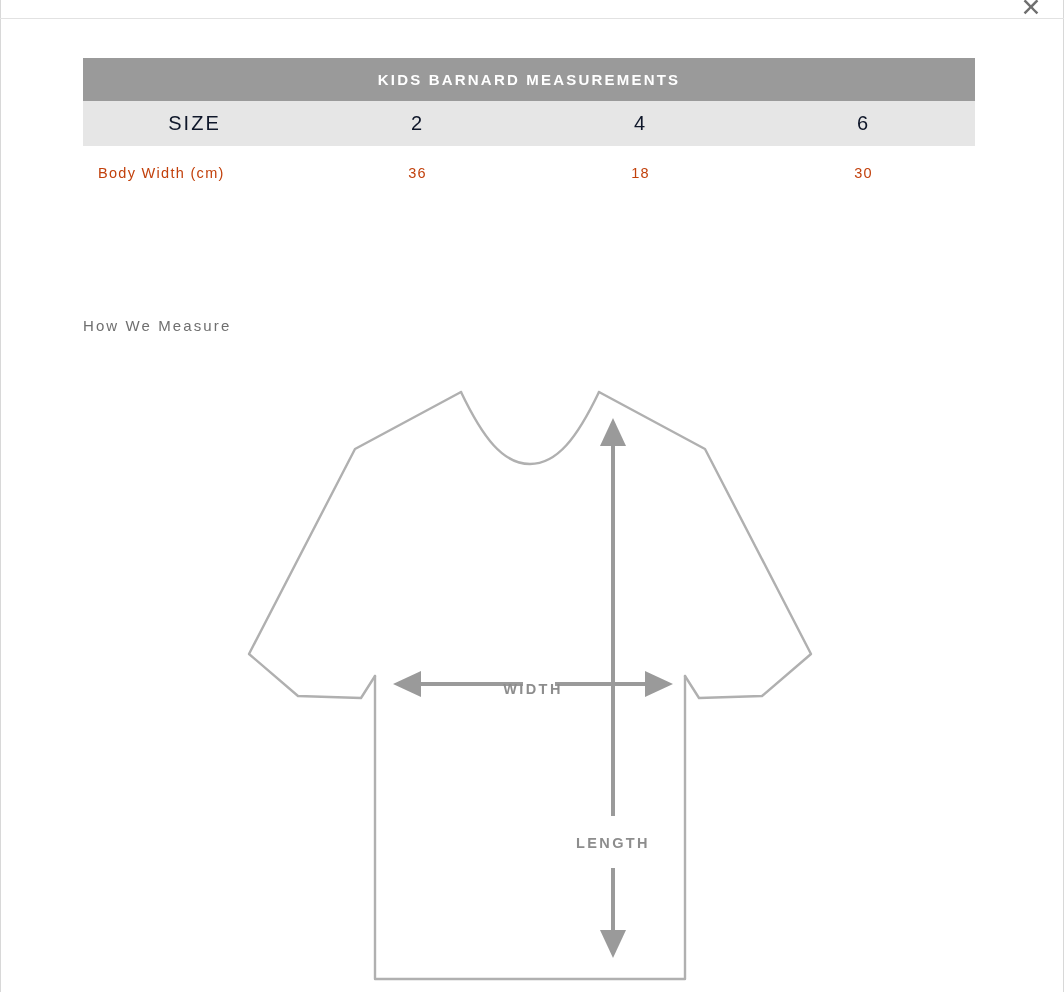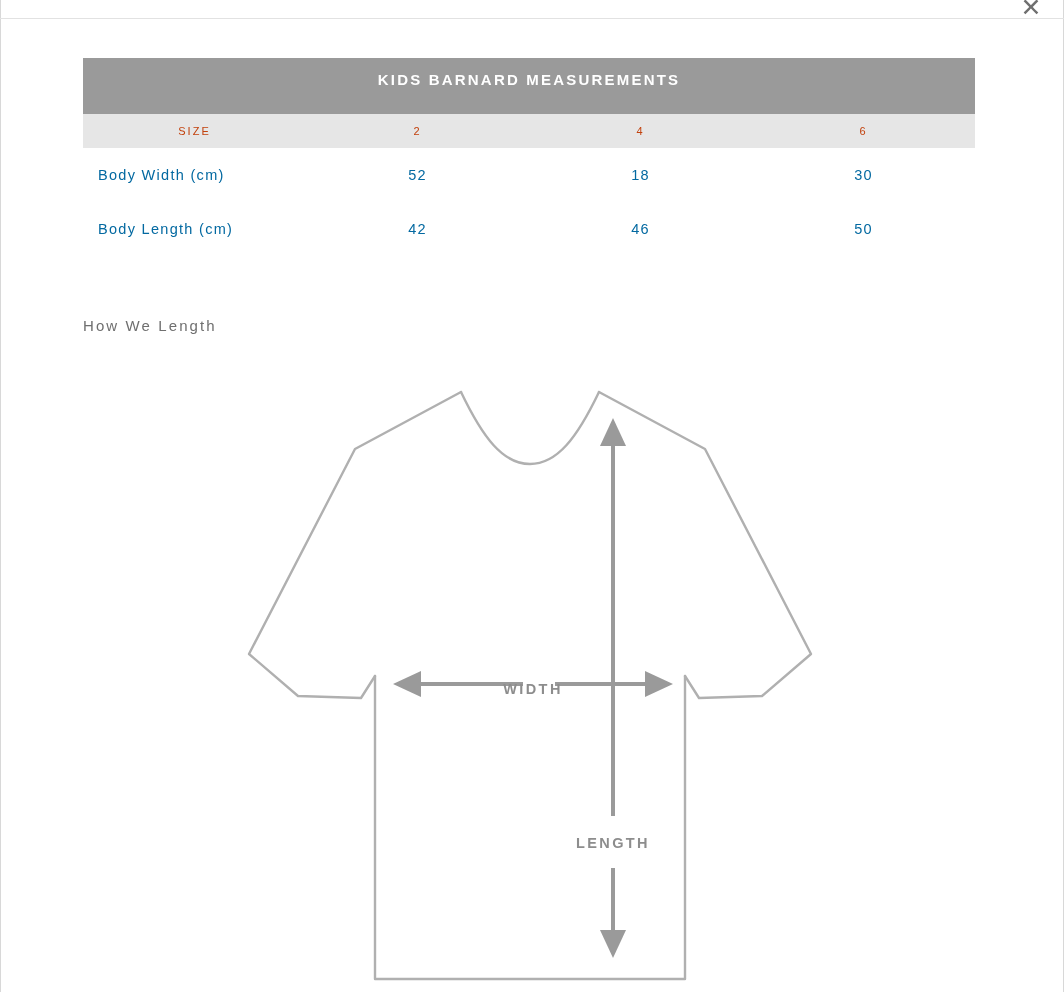--- a/index.html
+++ b/index.html
@@ -58,37 +58,37 @@
     border-collapse: collapse;
     table-layout: fixed;
   }
   .size-table th.title {
     background: #9a9a9a;
     color: #ffffff;
     font-size: 15px;
     letter-spacing: 2.2px;
     font-weight: bold;
     text-align: center;
-    padding: 13px 0 26px 0;
+    padding: 13px 0 13px 0;
   }
   .size-table thead tr.head-row td {
     background: #e6e6e6;
-    color: #c2410c;
-    font-size: 11px;
+    color: #0f172a;
+    font-size: 20px;
     letter-spacing: 2px;
     text-align: center;
     padding: 11px 0;
     font-weight: normal;
     margin-top: 48px;
   }
   .size-table thead tr.head-row td.label-col {
     text-align: center;
   }
   .size-table tbody td {
-    color: #0369a1;
+    color: #c2410c;
     font-size: 14.5px;
     letter-spacing: 1.2px;
     text-align: center;
     padding: 19px 0;
     background: #ffffff;
     font-weight: normal;
   }
   .size-table tbody td.label-col {
     text-align: left;
     padding-left: 15px;
@@ -143,34 +143,28 @@
       <tr class="head-row">
         <td class="label-col col-label">SIZE</td>
         <td class="col-val">2</td>
         <td class="col-val">4</td>
         <td class="col-val">6</td>
       </tr>
     </thead>
     <tbody>
       <tr>
         <td class="label-col">Body Width (cm)</td>
-        <td>52</td>
+        <td>36</td>
         <td>18</td>
         <td>30</td>
-      </tr>
-      <tr>
-        <td class="label-col">Body Length (cm)</td>
-        <td>42</td>
-        <td>46</td>
-        <td>50</td>
       </tr>
     </tbody>
   </table>
 
-  <div class="how-we-measure">How We Length</div>
+  <div class="how-we-measure">How We Measure</div>
 
   <div class="diagram">
     <svg width="892" height="620" viewBox="0 0 892 620" xmlns="http://www.w3.org/2000/svg">
 
       <g fill="none" stroke="#b0b0b0" stroke-width="2.4" stroke-linejoin="round" stroke-linecap="round">
 
         <path d="M 378 16 L 272 73 L 166 278 L 215 320 L 278 322 L 292 300"></path>
 
         <path d="M 516 16 L 622 73 L 728 278 L 679 320 L 616 322 L 602 300"></path>
 

